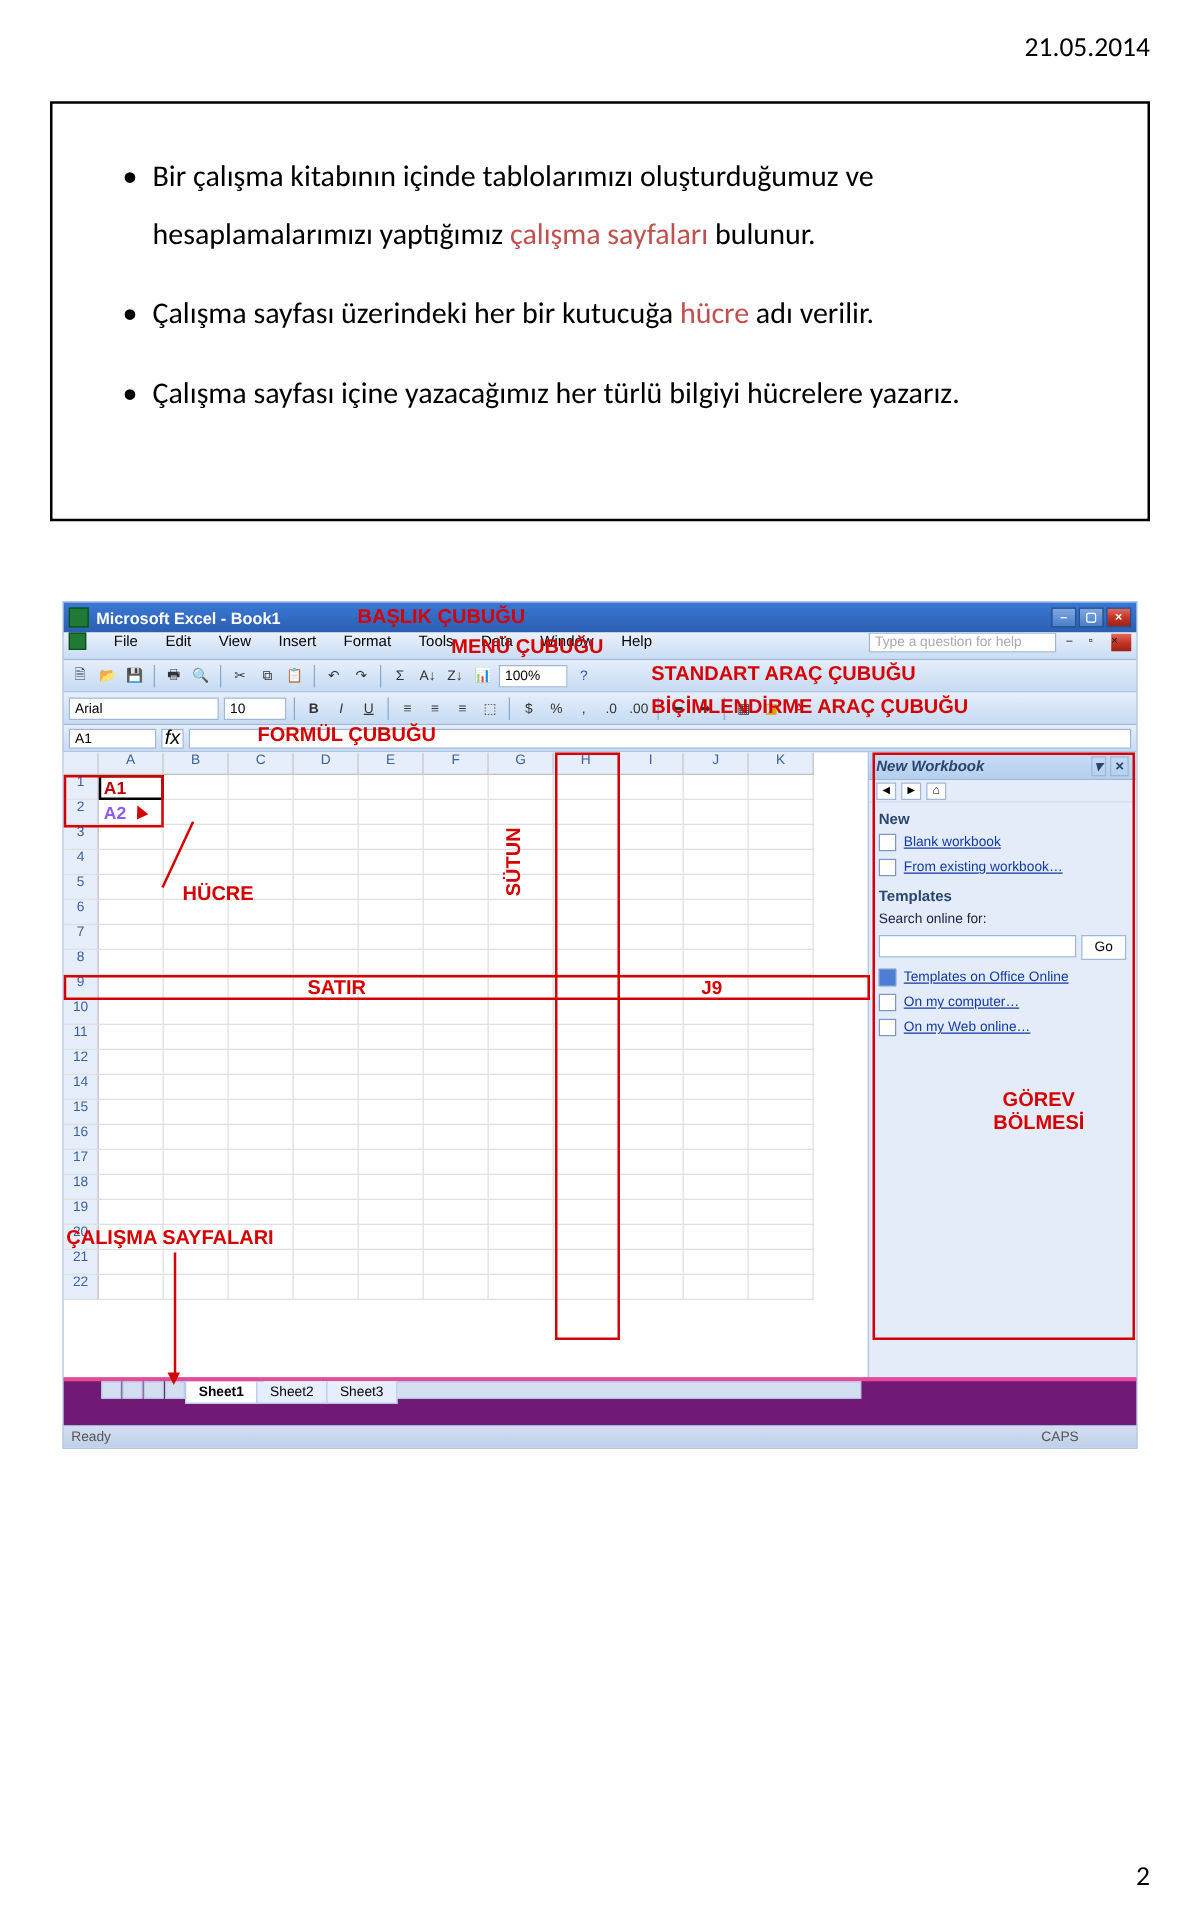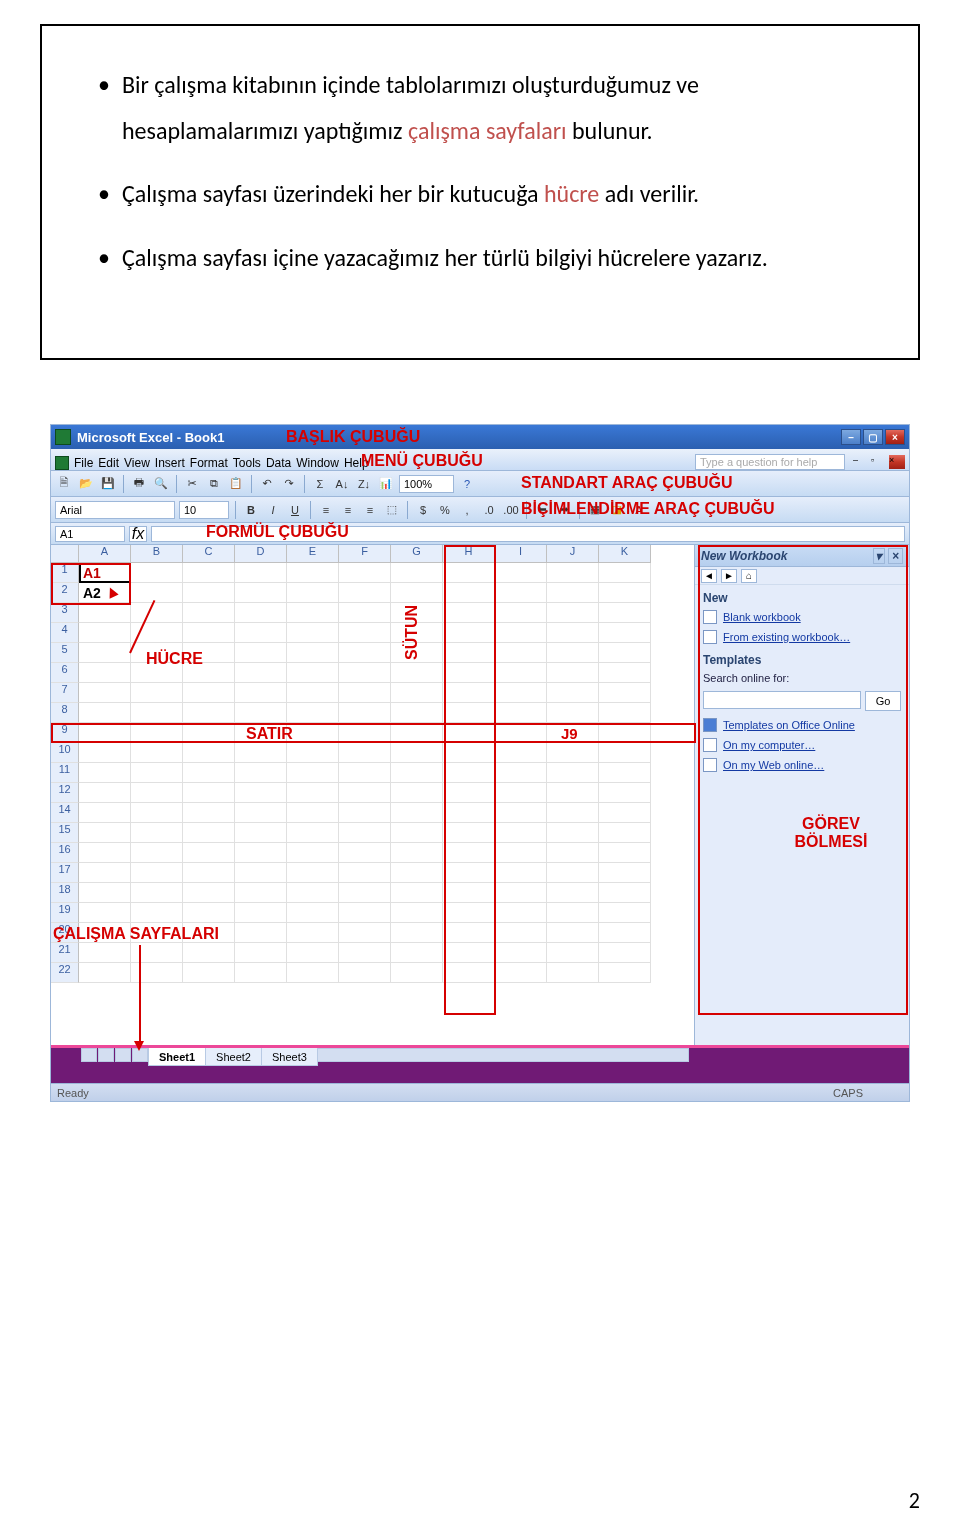--- a/index.html
+++ b/index.html
@@ -84,23 +84,23 @@
   .wbtn.close {
     background: linear-gradient(#e36a5d,#c33525,#a02015);
   }
 
   
   .menubar {
     height: 22px;
     background: linear-gradient(#eaf1fb, #c9dcf5);
     border-bottom: 1px solid #9db7d9;
     display: flex;
-    align-items: flex-end;
+    align-items: flex-start;
     padding: 0 4px;
-    gap: 5px;
+    gap: 22px;
     position: relative;
   }
   .menubar .menu-item {
     color: #000;
     font-size: 12px;
   }
   .menubar .help-right {
     margin-left: auto;
     display: flex;
     align-items: center;
@@ -365,20 +365,21 @@
     position: absolute;
     bottom: 12px;
     right: 40px;
     font-size: 22px;
   }
 </style>
 </head>
 <body>
 
 <div class="page">
+  <div class="date">21.05.2014</div>
 
   <div class="textbox">
     <ul>
       <li>
         <span>Bir çalışma kitabının içinde tablolarımızı oluşturduğumuz ve hesaplamalarımızı yaptığımız </span><span class="redish">çalışma sayfaları</span><span> bulunur.</span>
       </li>
       <li>
         <span>Çalışma sayfası üzerindeki her bir kutucuğa </span><span class="redish">hücre</span><span> adı verilir.</span>
       </li>
       <li>
@@ -870,21 +871,21 @@
     <div class="ann mid" style="left:470px; top:75px;">BİÇİMLENDİRME ARAÇ ÇUBUĞU</div>
 
     <div class="ann mid" style="left:155px; top:98px;">FORMÜL ÇUBUĞU</div>
 
     <div class="redbox" style="left:393px; top:120px; width:52px; height:470px;"></div>
 
     <div class="redbox" style="left:0px; top:298px; width:645px; height:20px;"></div>
 
     <div class="redbox" style="left:0px; top:138px; width:80px; height:42px;"></div>
     <div class="ann sm" style="left:32px; top:140px; color:#c00000; font-size:14px;">A1</div>
-    <div class="ann sm" style="left:32px; top:160px; color:#000000; font-size:14px;">A2</div>
+    <div class="ann sm" style="left:32px; top:160px; color:#8b5cf6; font-size:14px;">A2</div>
 
     <div class="ann mid" style="left:95px; top:225px;">HÜCRE</div>
 
     <div class="redline-arrow" style="left:78px; top:170px; height:58px; transform:rotate(25deg); transform-origin:bottom;"></div>
     <div class="arrowhead" style="left:56px; top:162px; border-width:0 5px 10px 5px; border-color:transparent transparent #d50000 transparent; transform:rotate(-25deg);"></div>
 
     <div class="ann mid" style="left:352px; top:235px; transform:rotate(-90deg); transform-origin:left top;">SÜTUN</div>
 
     <div class="ann mid" style="left:195px; top:300px;">SATIR</div>
 

